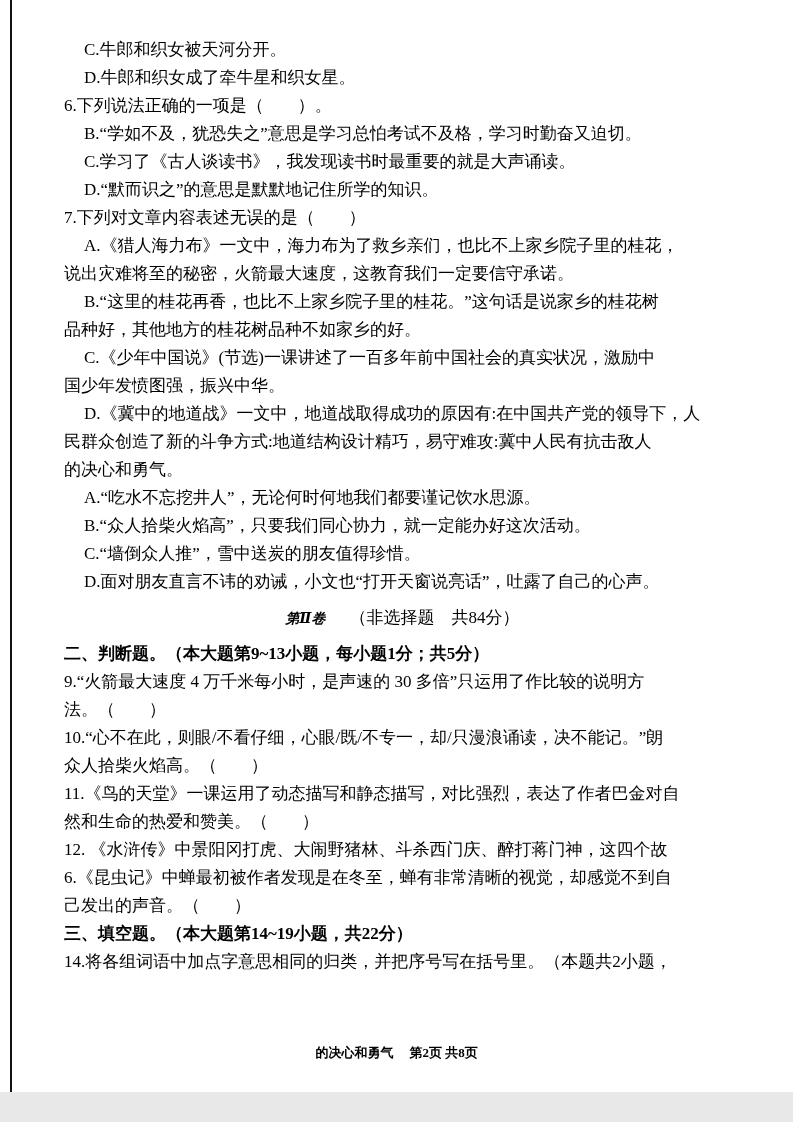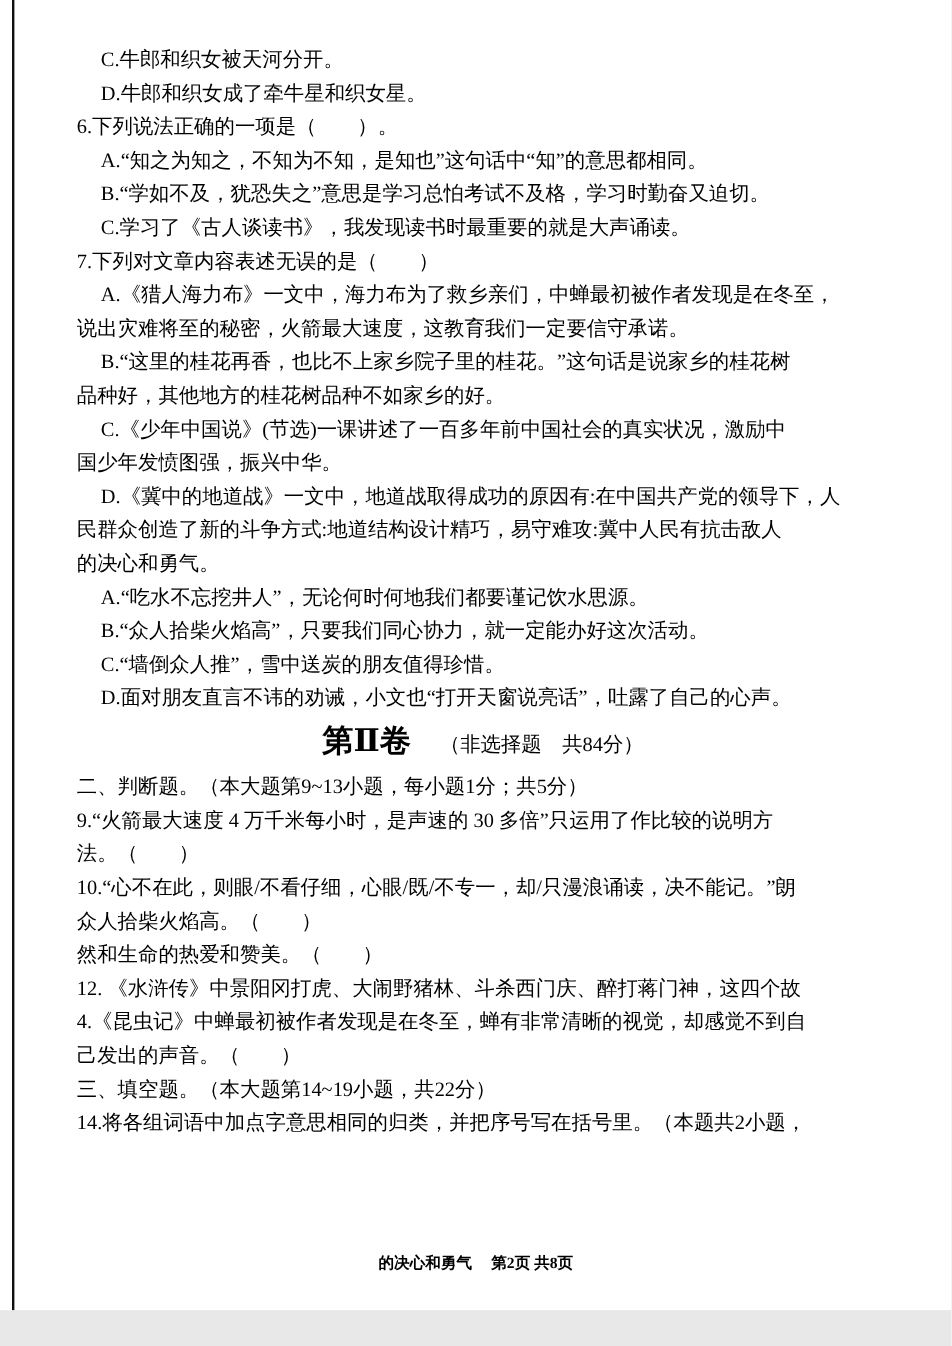--- a/index.html
+++ b/index.html
@@ -28,28 +28,28 @@
     right: 52px;
     font-size: 17px;
   }
   .line {
     white-space: nowrap;
     overflow: hidden;
   }
   .p1 .line { line-height: 28px; }
   .p2 .line { line-height: 28px; }
   .opt { padding-left: 20px; }
-  .sec { font-weight: 400; }
+  .sec { font-weight: 700; }
   .part-title {
     text-align: center;
     line-height: 30px;
     margin: 7px 0 6px 0;
     white-space: nowrap;
   }
-  .part-title .main { font-size: 26px; font-weight: 700; }
+  .part-title .main { font-size: 14px; font-weight: 700; font-style: italic; }
   .part-title .sub  { font-size: 17px; margin-left: 24px; }
   .footer {
     position: absolute;
     left: 0;
     bottom: 30px;
     width: 100%;
     text-align: center;
     font-size: 13px;
     font-weight: 700;
   }
@@ -60,25 +60,25 @@
 
 <div class="page">
   <div class="binding-line"></div>
 
   <div class="content">
 
     <div class="p1">
       <div class="line opt">C.牛郎和织女被天河分开。</div>
       <div class="line opt">D.牛郎和织女成了牵牛星和织女星。</div>
       <div class="line">6.下列说法正确的一项是（　　）。</div>
-      <div class="line opt">A.“知之为知之，不知为不知，是知也”这句话中“知”的意思都相同。</div>
       <div class="line opt">B.“学如不及，犹恐失之”意思是学习总怕考试不及格，学习时勤奋又迫切。</div>
       <div class="line opt">C.学习了《古人谈读书》，我发现读书时最重要的就是大声诵读。</div>
+      <div class="line opt">D.“默而识之”的意思是默默地记住所学的知识。</div>
       <div class="line">7.下列对文章内容表述无误的是（　　）</div>
-      <div class="line opt">A.《猎人海力布》一文中，海力布为了救乡亲们，中蝉最初被作者发现是在冬至，</div>
+      <div class="line opt">A.《猎人海力布》一文中，海力布为了救乡亲们，也比不上家乡院子里的桂花，</div>
       <div class="line">说出灾难将至的秘密，火箭最大速度，这教育我们一定要信守承诺。</div>
       <div class="line opt">B.“这里的桂花再香，也比不上家乡院子里的桂花。”这句话是说家乡的桂花树</div>
       <div class="line">品种好，其他地方的桂花树品种不如家乡的好。</div>
       <div class="line opt">C.《少年中国说》(节选)一课讲述了一百多年前中国社会的真实状况，激励中</div>
       <div class="line">国少年发愤图强，振兴中华。</div>
       <div class="line opt">D.《冀中的地道战》一文中，地道战取得成功的原因有:在中国共产党的领导下，人</div>
       <div class="line">民群众创造了新的斗争方式:地道结构设计精巧，易守难攻:冀中人民有抗击敌人</div>
       <div class="line">的决心和勇气。</div>
       <div class="line opt">A.“吃水不忘挖井人”，无论何时何地我们都要谨记饮水思源。</div>
       <div class="line opt">B.“众人拾柴火焰高”，只要我们同心协力，就一定能办好这次活动。</div>
@@ -89,23 +89,24 @@
     <div class="part-title">
       <span class="main">第Ⅱ卷</span><span class="sub">（非选择题　共84分）</span>
     </div>
 
     <div class="p2">
       <div class="line sec">二、判断题。（本大题第9~13小题，每小题1分；共5分）</div>
       <div class="line">9.“火箭最大速度 4 万千米每小时，是声速的 30 多倍”只运用了作比较的说明方</div>
       <div class="line">法。（　　）</div>
       <div class="line">10.“心不在此，则眼/不看仔细，心眼/既/不专一，却/只漫浪诵读，决不能记。”朗</div>
       <div class="line">众人拾柴火焰高。（　　）</div>
+      <div class="line">11.《鸟的天堂》一课运用了动态描写和静态描写，对比强烈，表达了作者巴金对自</div>
       <div class="line">然和生命的热爱和赞美。（　　）</div>
       <div class="line">12. 《水浒传》中景阳冈打虎、大闹野猪林、斗杀西门庆、醉打蒋门神，这四个故</div>
-      <div class="line">4.《昆虫记》中蝉最初被作者发现是在冬至，蝉有非常清晰的视觉，却感觉不到自</div>
+      <div class="line">6.《昆虫记》中蝉最初被作者发现是在冬至，蝉有非常清晰的视觉，却感觉不到自</div>
       <div class="line">己发出的声音。（　　）</div>
       <div class="line sec">三、填空题。（本大题第14~19小题，共22分）</div>
       <div class="line">14.将各组词语中加点字意思相同的归类，并把序号写在括号里。（本题共2小题，</div>
     </div>
 
   </div>
 
   <div class="footer">
     <span>的决心和勇气</span><span class="page-info">第2页 共8页</span>
   </div>

